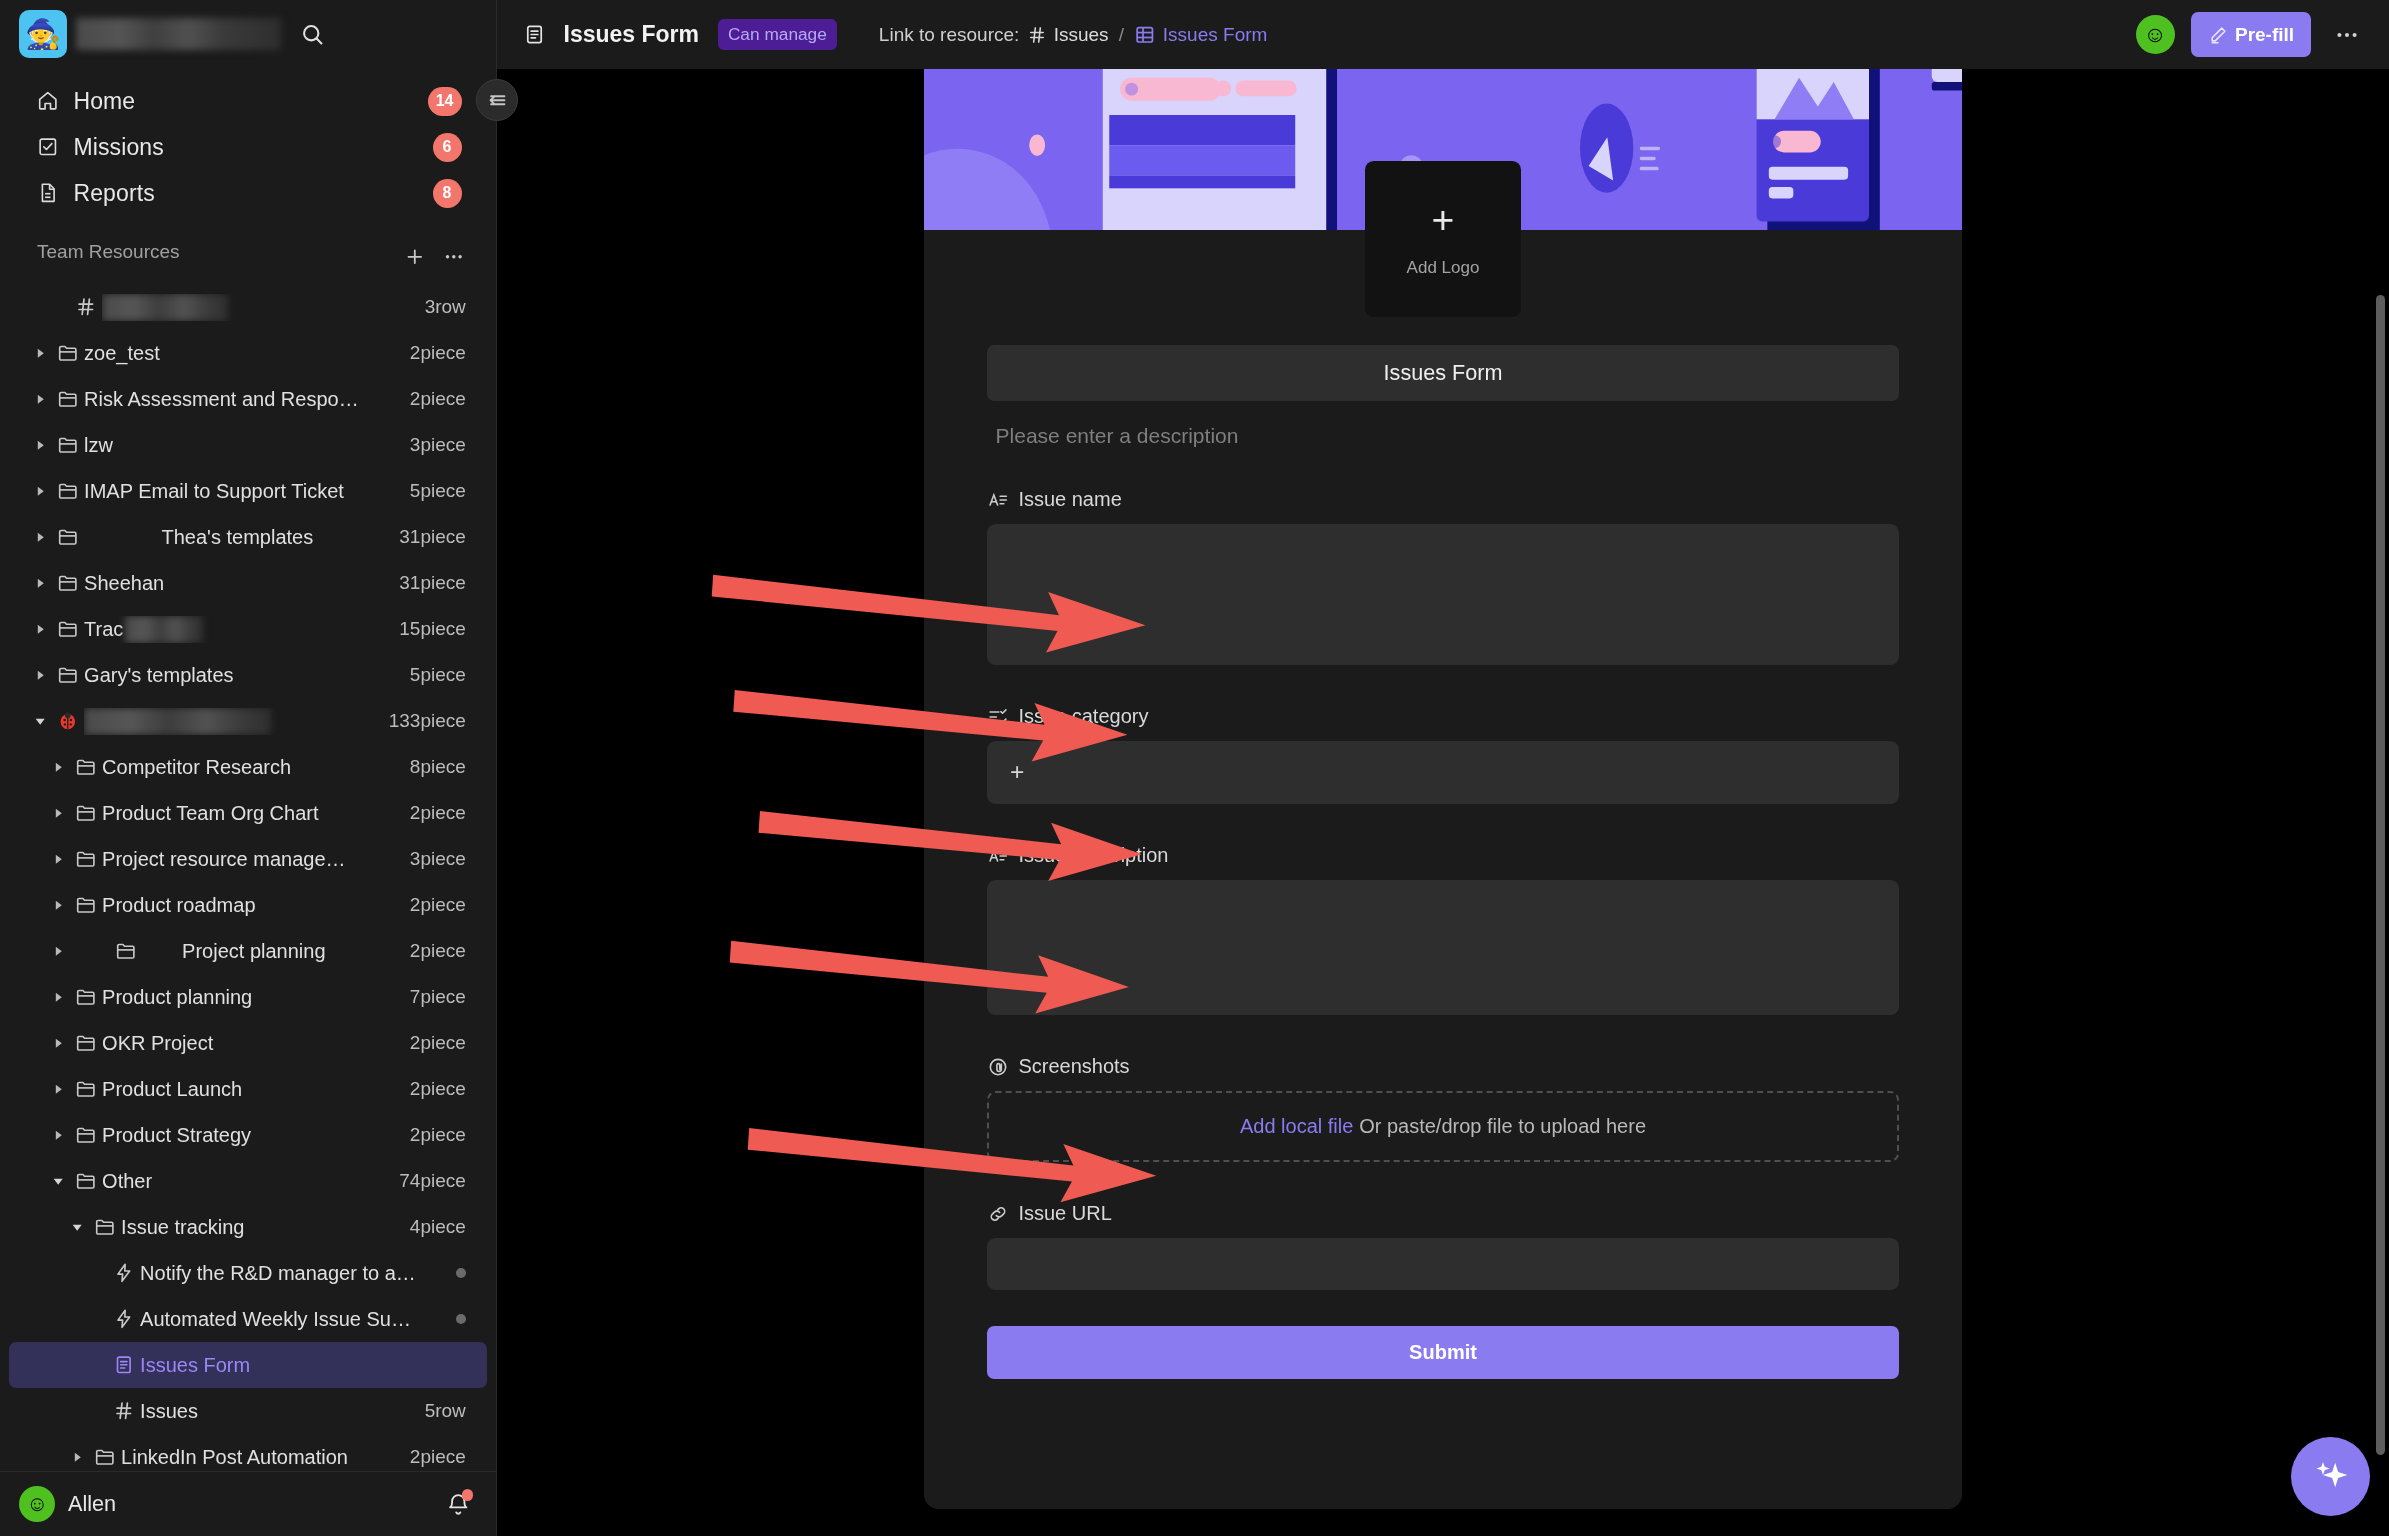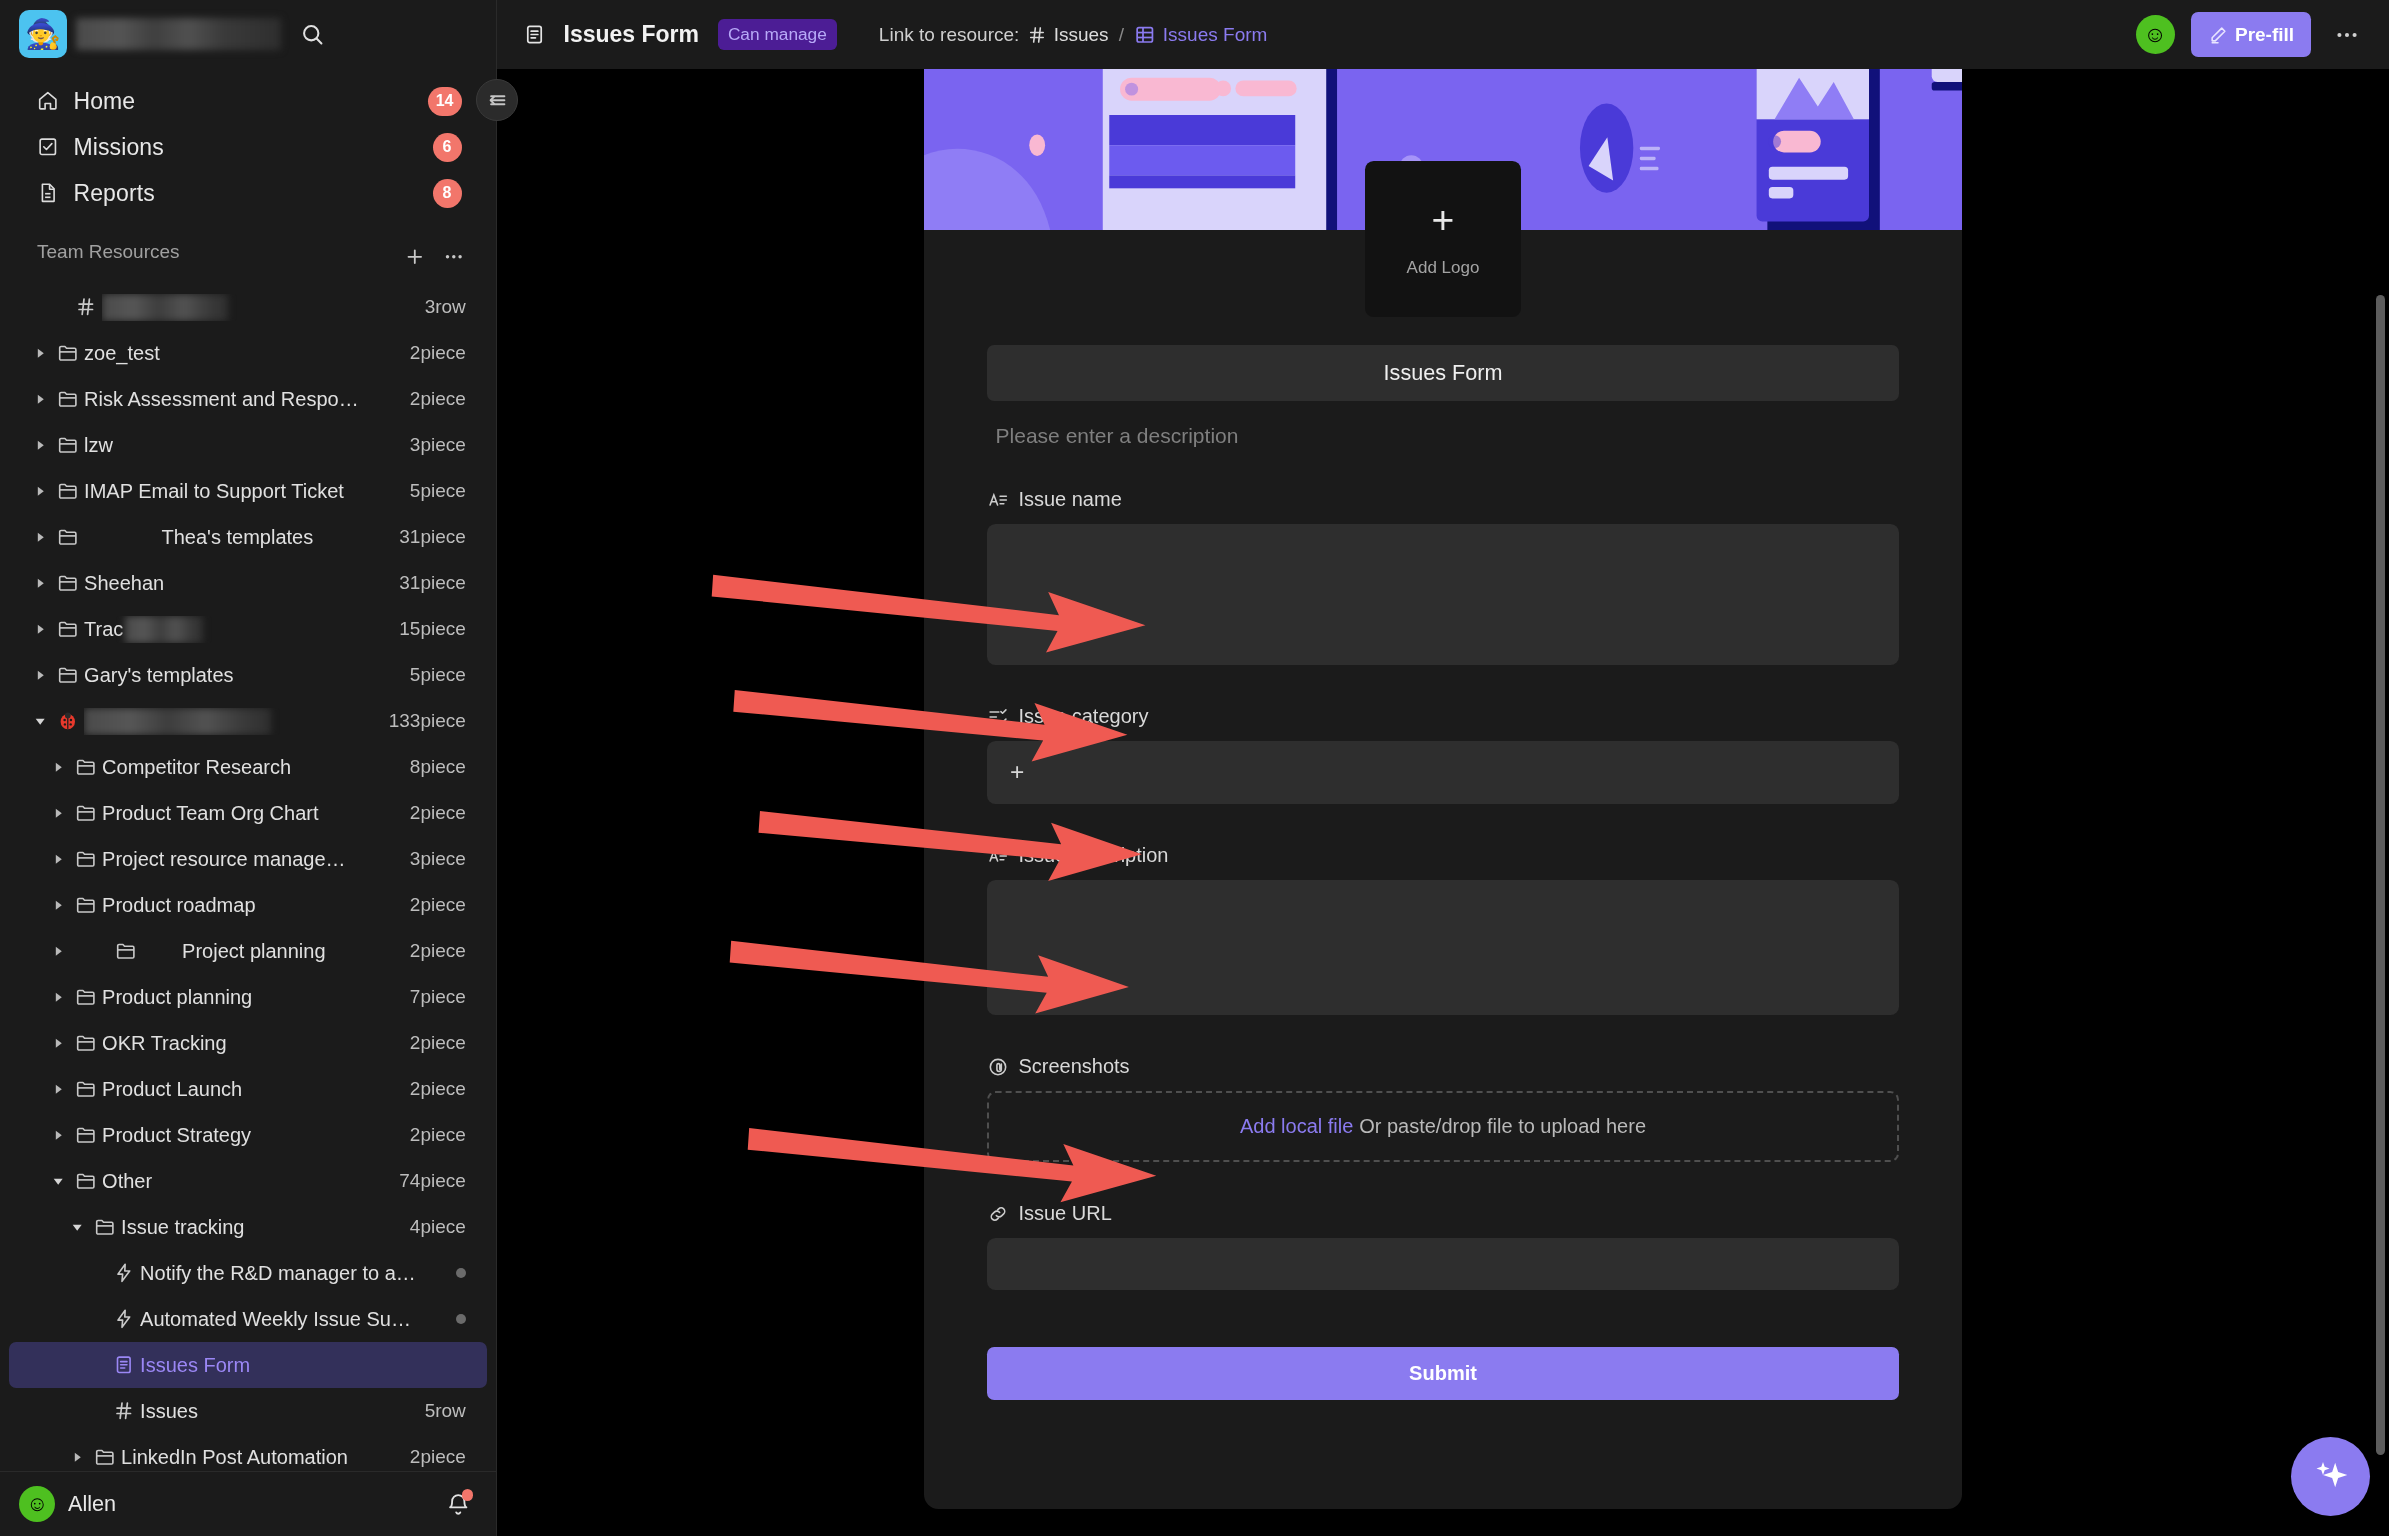--- a/index.html
+++ b/index.html
@@ -193,21 +193,21 @@
   .cat-plus { color:#d6d6d6; font-size: 24.5px; line-height:1; font-weight: 300; }
 
   .dropzone {
     height: 71px; border: 2.2px dashed #4f4f4f; border-radius: 8.6px;
     display:flex; align-items:center; justify-content:center; cursor:pointer;
   }
   .dz-link { color:#8b7bf0; font-size: 20px; }
   .dz-text { color:#b9b9b9; font-size: 20px; margin-left: 5.8px; }
 
   .submit-btn {
-    margin-top: 57px; width: 100%; height: 53px;
+    margin-top: 36px; width: 100%; height: 53px;
     background: #8b7bf0; color:#ffffff; font-size: 20px; font-weight: 700;
     border: none; border-radius: 7.2px; cursor:pointer;
     font-family: "Liberation Sans", sans-serif;
   }
 
   
   .scroll-track { position:absolute; right: 0; top: 69px; width: 16px; bottom: 0; background: transparent; }
   .scroll-thumb {
     position:absolute; right: 3.6px; top: 157px; width: 9.4px; height: 1160px;
     background:#5d5d5d; border-radius: 5px; cursor: pointer;
@@ -549,21 +549,21 @@
             <svg viewBox="0 0 24 24" fill="#b9b9b9">
               <path d="M8 4.5 18 12 8 19.5z"></path>
             </svg>
           </span>
           <span class="ticon">
             <svg viewBox="0 0 24 24" fill="none" stroke="currentColor" stroke-width="1.8" stroke-linejoin="round">
               <path d="M3 6.5a1.5 1.5 0 0 1 1.5-1.5h4.3l1.8 2h8.9A1.5 1.5 0 0 1 21 8.5v10A1.5 1.5 0 0 1 19.5 20h-15A1.5 1.5 0 0 1 3 18.5z"></path>
               <line x1="3" y1="11" x2="21" y2="11"></line>
             </svg>
           </span>
-          <span class="tlabel">OKR Tracking</span>
+          <span class="tlabel">OKR Project</span>
           <span class="tcount">2piece</span>
         </div>
         <div class="tree-row" style="padding-left: 37px;">
           <span class="tw">
             <svg viewBox="0 0 24 24" fill="#b9b9b9">
               <path d="M8 4.5 18 12 8 19.5z"></path>
             </svg>
           </span>
           <span class="ticon">
             <svg viewBox="0 0 24 24" fill="none" stroke="currentColor" stroke-width="1.8" stroke-linejoin="round">

